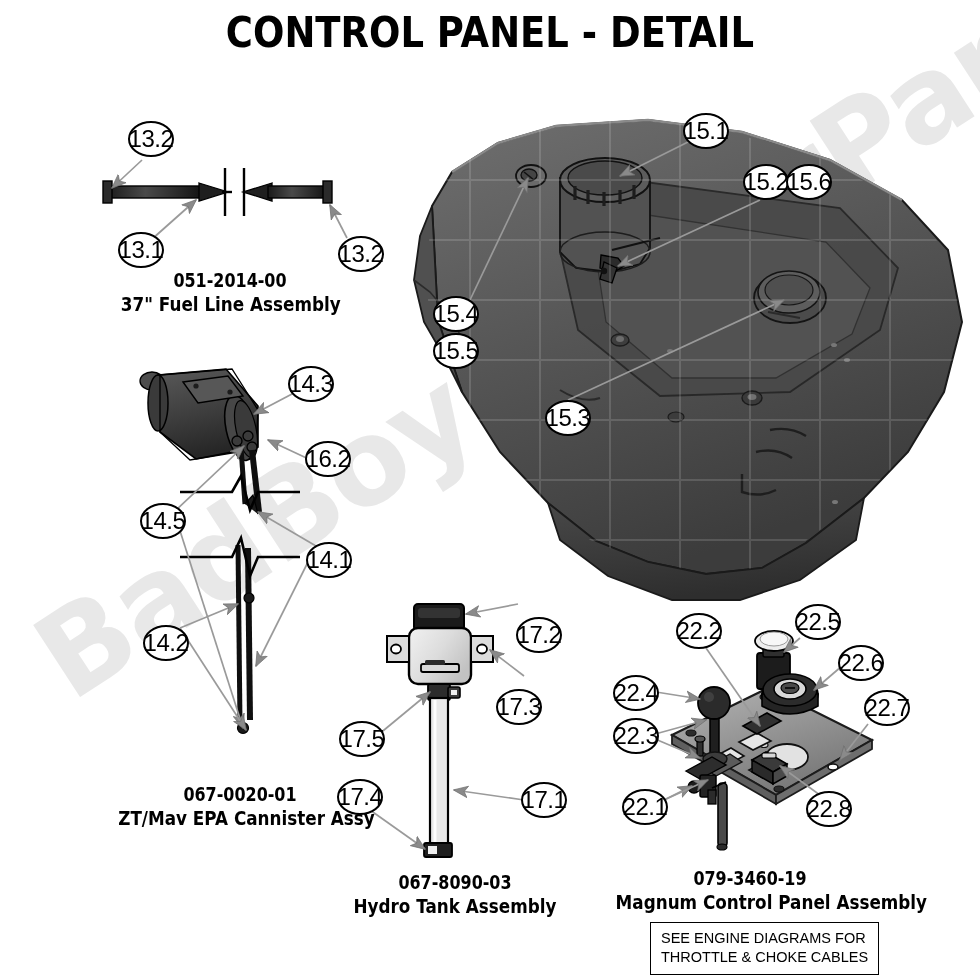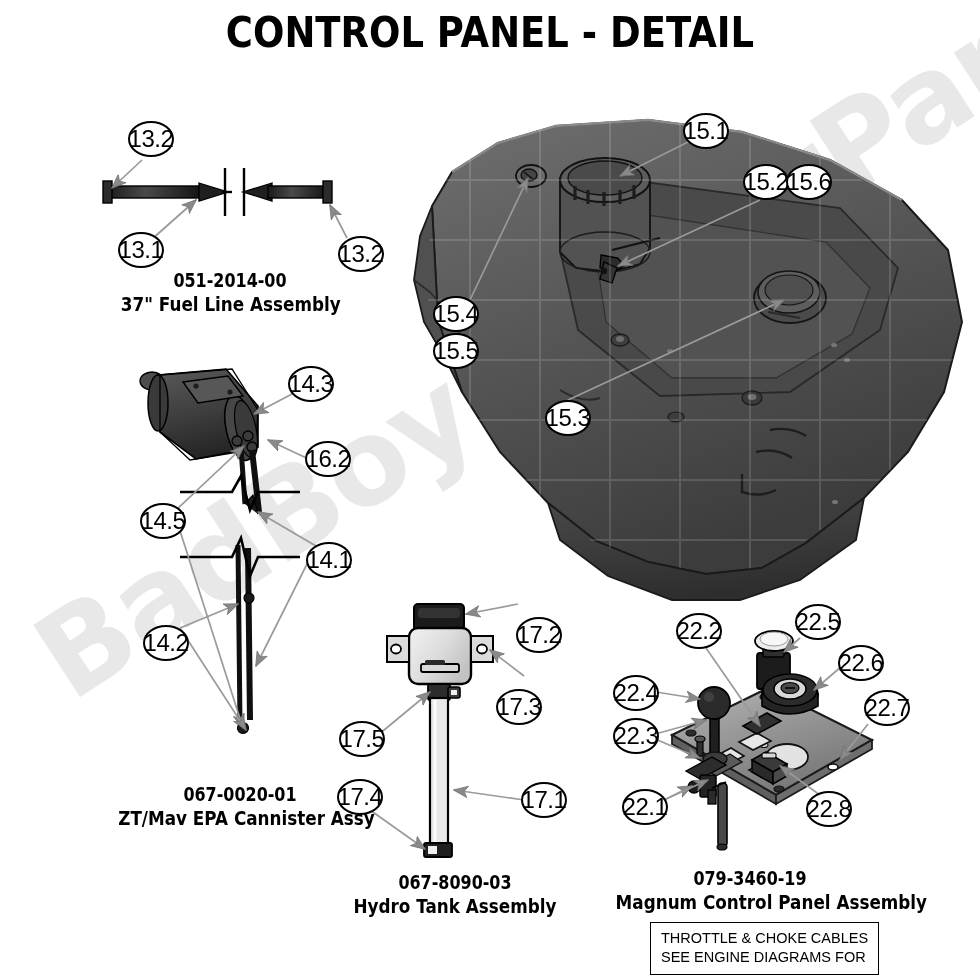--- a/index.html
+++ b/index.html
@@ -450,17 +450,17 @@
     <span class="pn">067-8090-03</span>
     <span class="desc">Hydro Tank Assembly</span>
   </div>
 
   <div class="caption" style="left:590px; top:866px; width:320px;">
     <span class="pn">079-3460-19</span>
     <span class="desc">Magnum Control Panel Assembly</span>
   </div>
 
   <div class="note-box" style="left:650px; top:922px;">
+    <div>SEE ENGINE DIAGRAMS FOR</div>
     <div>THROTTLE &amp; CHOKE CABLES</div>
-    <div>SEE ENGINE DIAGRAMS FOR</div>
   </div>
 
 </div>
 
 </body></html>

